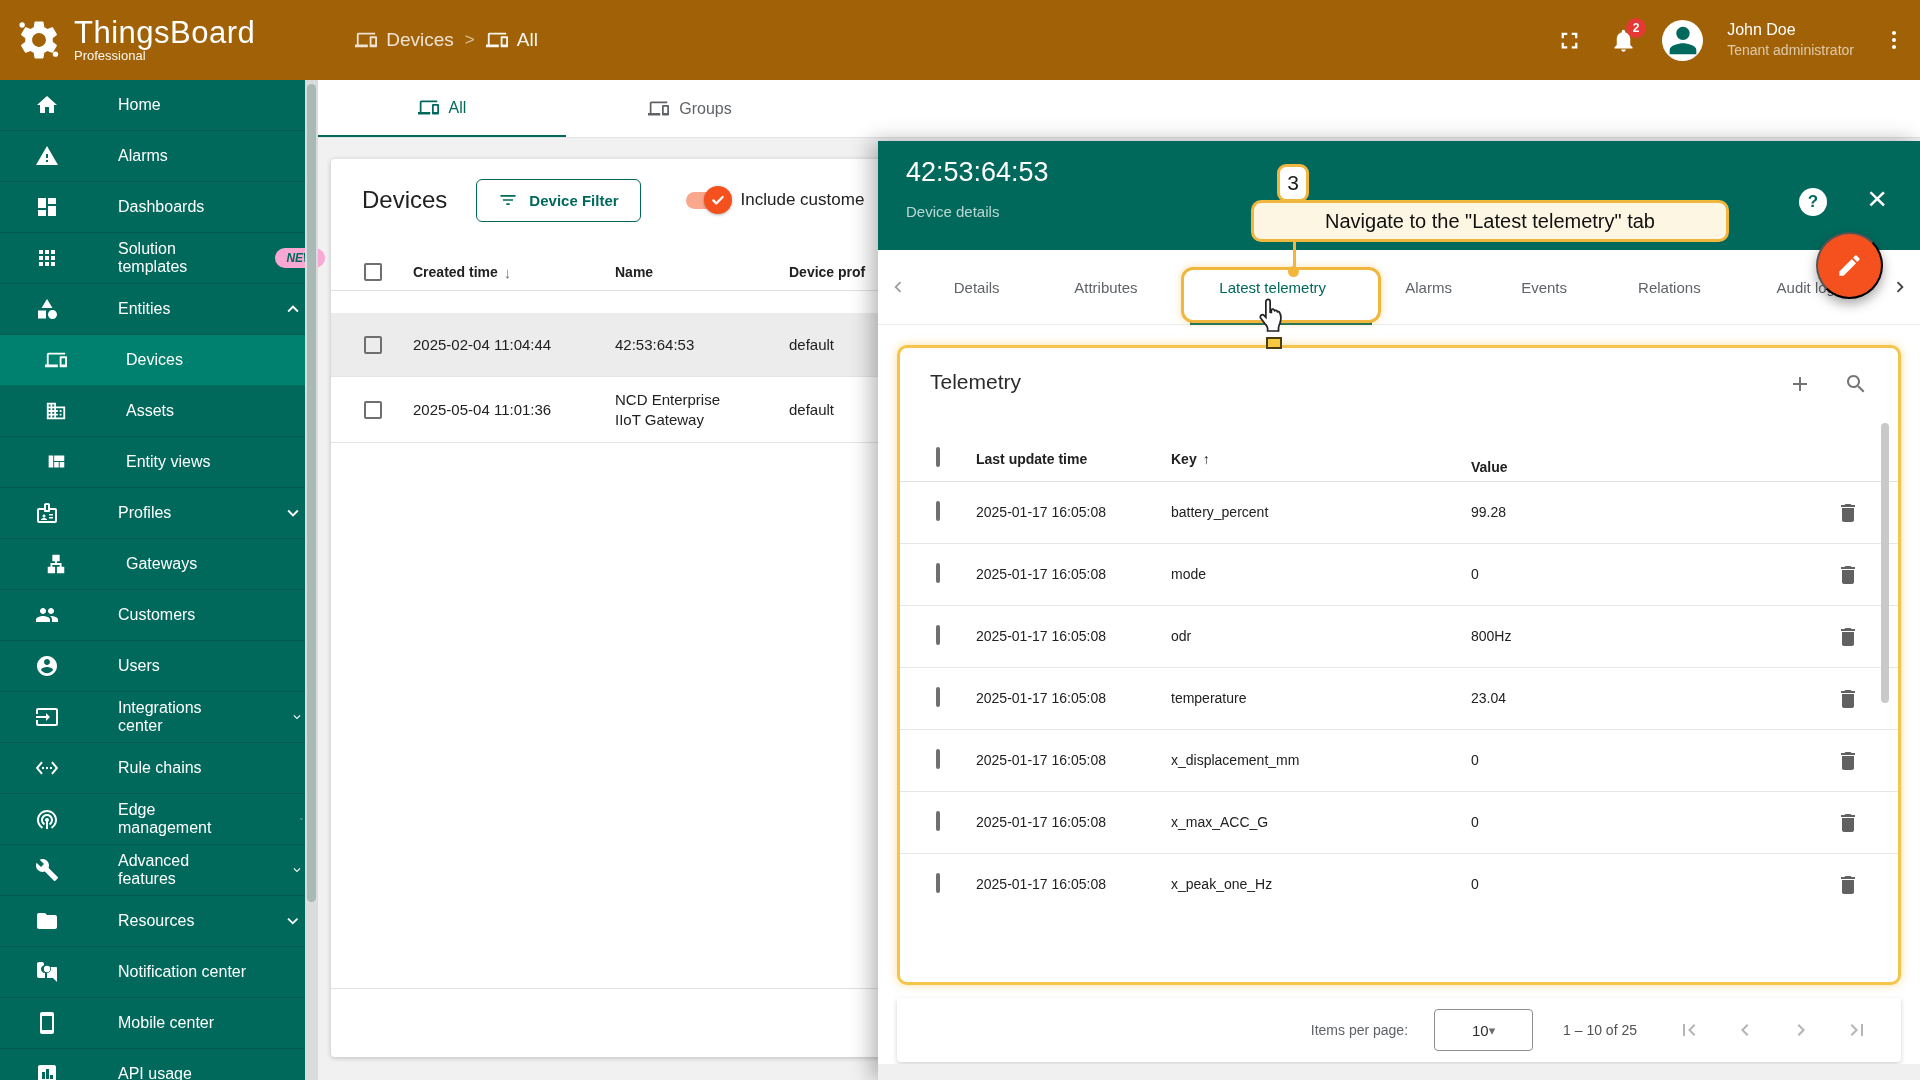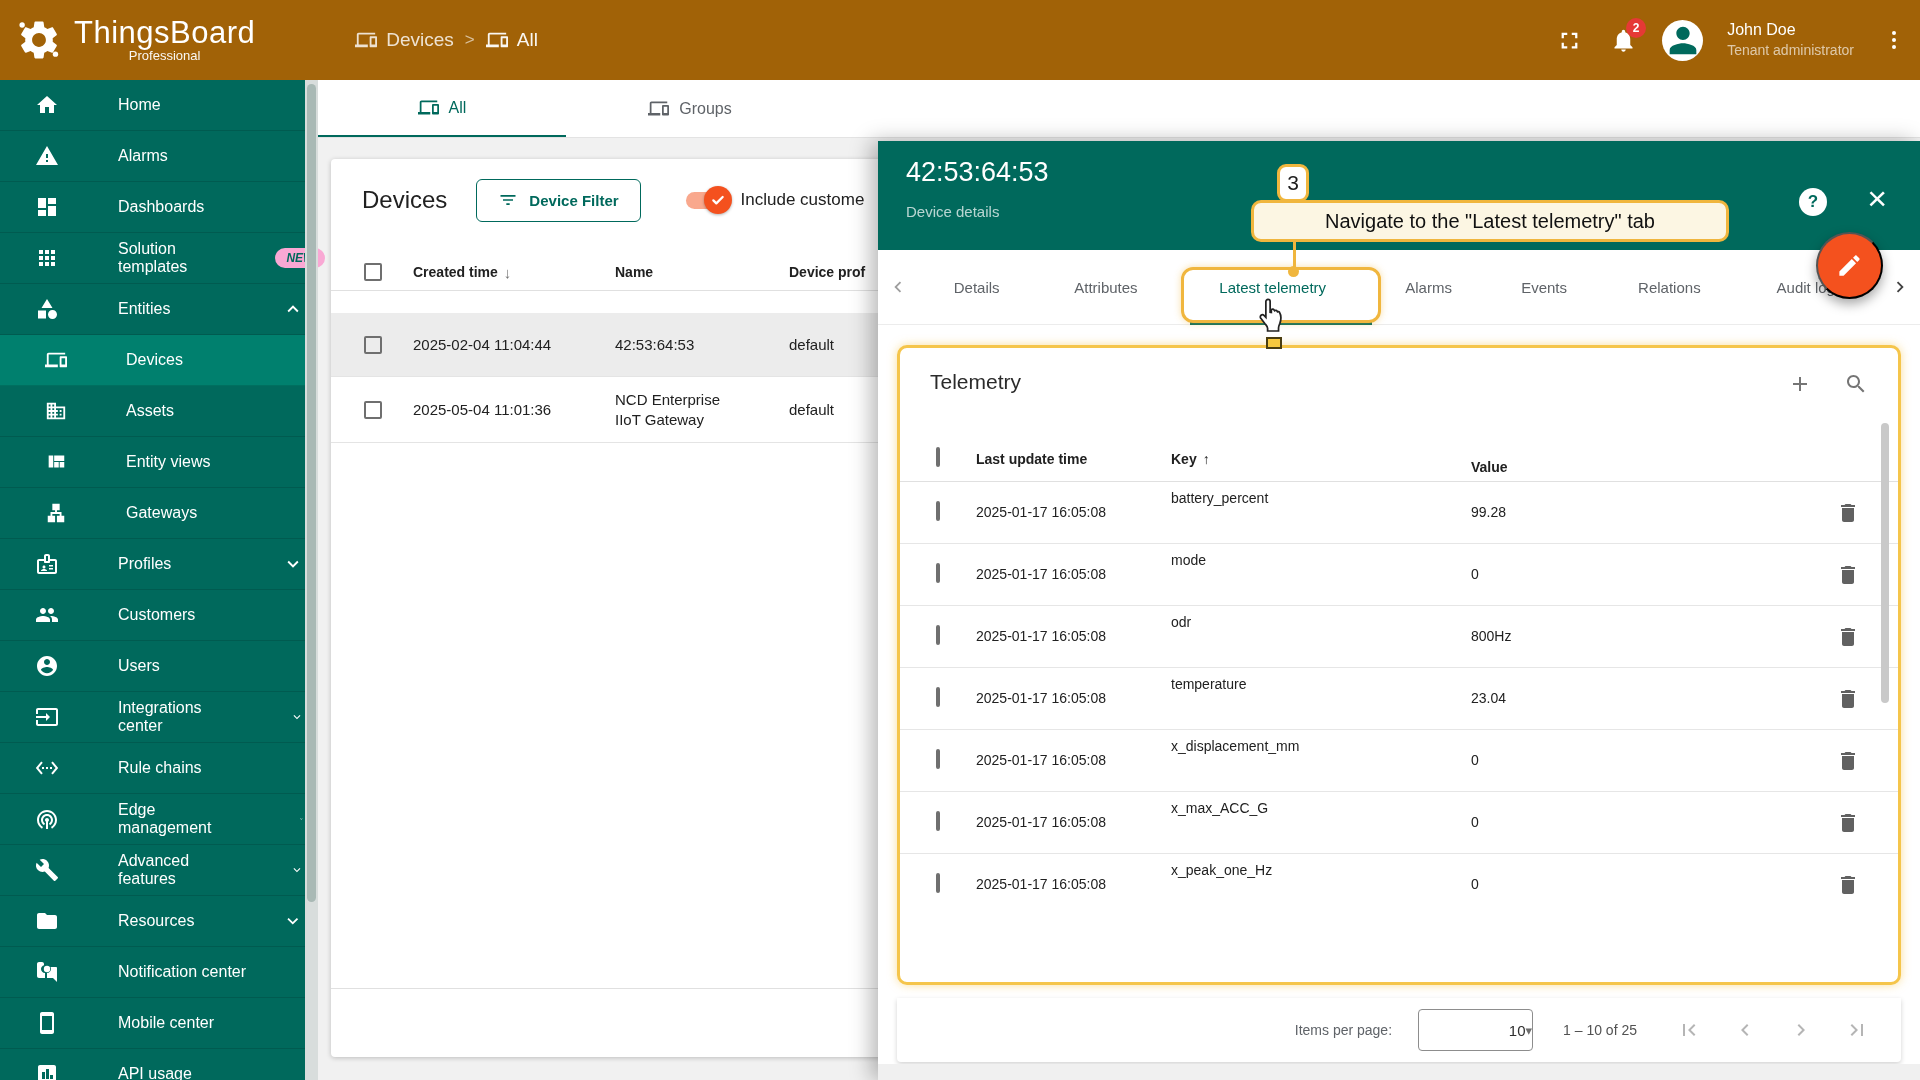--- a/index.html
+++ b/index.html
@@ -7,21 +7,21 @@
   .stage{position:relative;width:1920px;height:1080px;overflow:hidden;background:#f1f1f1;
          font-family:"Liberation Sans",sans-serif;color:#212121;}
   svg{display:block;}
 
   
   .appbar{position:absolute;left:0;top:0;width:1920px;height:80px;background:#a16207;
           display:flex;align-items:center;padding:0 16px;color:#fff;z-index:20;}
   .logo{display:flex;align-items:center;gap:12px;}
   .logo-txt{display:flex;flex-direction:column;}
   .logo-name{font-size:31px;font-weight:300;letter-spacing:.5px;line-height:32px;}
-  .logo-sub{font-size:13px;font-weight:400;text-align:center;line-height:14px;opacity:.95;}
+  .logo-sub{font-size:13px;font-weight:400;text-align:left;line-height:14px;opacity:.95;}
   .breadcrumb{display:flex;align-items:center;gap:11px;margin-left:100px;font-size:19px;}
   .bc-item{display:flex;align-items:center;gap:9px;color:rgba(255,255,255,.82);}
   .bc-item.last{color:rgba(255,255,255,.95);}
   .bc-sep{color:rgba(255,255,255,.6);font-size:17px;}
   .appbar-actions{margin-left:auto;display:flex;align-items:center;gap:24px;}
   .iconbtn{position:relative;width:30px;height:30px;display:flex;align-items:center;justify-content:center;cursor:pointer;}
   .bell-badge{position:absolute;top:-7px;right:-8px;min-width:20px;height:20px;border-radius:10px;
               background:#e53935;color:#fff;font-size:12px;font-weight:700;display:flex;align-items:center;justify-content:center;padding:0 4px;}
   .avatar{width:41px;height:41px;border-radius:50%;background:#fff;display:flex;align-items:center;justify-content:center;}
   .user-block{display:flex;flex-direction:column;line-height:20px;margin-right:6px;}
@@ -100,30 +100,30 @@
   .tel-thead{position:absolute;left:0;top:88px;right:0;height:46px;border-bottom:1px solid #e0e0e0;
              font-size:14px;font-weight:700;color:#212121;}
   .tel-thead .t-cb{position:absolute;left:36px;top:13px;}
   .th-time{position:absolute;left:76px;top:15px;}
   .th-key{position:absolute;left:271px;top:15px;display:flex;gap:6px;align-items:center;}
   .th-val{position:absolute;left:571px;top:23px;}
   .tel-rows{position:absolute;left:0;top:134px;right:0;height:414px;overflow:hidden;}
   .tel-row{position:relative;height:62px;border-bottom:1px solid #e6e6e6;font-size:14px;color:#212121;}
   .tel-row .t-cb{position:absolute;left:36px;top:21px;}
   .td-time{position:absolute;left:76px;top:22px;}
-  .td-key{position:absolute;left:271px;top:8px;}
+  .td-key{position:absolute;left:271px;top:22px;}
   .td-val{position:absolute;left:571px;top:22px;}
   .td-del{position:absolute;left:936px;top:19px;cursor:pointer;}
   .tel-thumb{position:absolute;left:981px;top:75px;width:8px;height:280px;background:#c9c9c9;border-radius:4px;cursor:pointer;}
 
   .pagin{position:absolute;left:19px;top:857px;width:1004px;height:64px;background:#fff;display:flex;align-items:center;
          justify-content:flex-end;padding-right:32px;gap:26px;color:#5f6368;font-size:14px;
          box-shadow:0 2px 5px rgba(0,0,0,.18);border-radius:0 0 4px 4px;}
-  .ipp-select{width:115px;height:42px;border:1px solid #8d8d8d;border-radius:4px;display:flex;align-items:center;
-              justify-content:flex-end;color:#2f2f2f;font-size:15px;cursor:pointer;}
+  .ipp-select{width:99px;height:42px;border:1px solid #8d8d8d;border-radius:4px;display:flex;align-items:center;
+              justify-content:center;color:#2f2f2f;font-size:15px;cursor:pointer;}
   .ipp-caret{color:#6d6d6d;font-size:13px;}
   .range{margin:0 14px 0 4px;color:#525252;}
   .pager{display:flex;gap:32px;align-items:center;}
   .pager .pgbtn{cursor:pointer;}
   .panel-bottom{position:absolute;left:0;right:0;top:923px;bottom:0;background:#f0f0f0;}
 
   
   .fab{position:absolute;left:1816px;top:232px;width:67px;height:67px;border-radius:50%;background:#f4511e;z-index:40;
        display:flex;align-items:center;justify-content:center;box-shadow:0 5px 12px rgba(0,0,0,.35);cursor:pointer;}
 
@@ -255,35 +255,35 @@
           <path d="M12 7V3H2v18h20V7H12zM6 19H4v-2h2v2zm0-4H4v-2h2v2zm0-4H4V9h2v2zm0-4H4V5h2v2zm4 12H8v-2h2v2zm0-4H8v-2h2v2zm0-4H8V9h2v2zm0-4H8V5h2v2zm10 12h-8v-2h2v-2h-2v-2h2v-2h-2V9h8v10zm-2-8h-2v2h2v-2zm0 4h-2v2h2v-2z"></path>
         </svg>
       <span>Assets</span>
     </div>
     <div class="nav-item sub">
       <svg class="nicon" viewBox="0 0 24 24" fill="#fff">
           <path d="M10 18h5v-6h-5v6zm-6 0h5V5H4v13zm12 0h5v-6h-5v6zM10 5v6h11V5H10z"></path>
         </svg>
       <span>Entity views</span>
     </div>
-    <div class="nav-item sub">
-      <svg class="nicon" viewBox="0 0 24 24" fill="#fff">
-          <path d="M13 22h8v-7h-3v-4h-5V9h3V2H8v7h3v2H6v4H3v7h8v-7H8v-2h8v2h-3v7z"></path>
-        </svg>
-      <span>Gateways</span>
-    </div>
     <div class="nav-item">
       <svg class="nicon" viewBox="0 0 24 24" fill="#fff" fill-rule="evenodd">
           <path d="M20 7h-5V4c0-1.1-.9-2-2-2h-2c-1.1 0-2 .9-2 2v3H4c-1.1 0-2 .9-2 2v11c0 1.1.9 2 2 2h16c1.1 0 2-.9 2-2V9c0-1.1-.9-2-2-2zM11 4h2v5h-2V4zm9 16H4V9h5v1c0 .55.45 1 1 1h4c.55 0 1-.45 1-1V9h5v11zM9 13.5c.83 0 1.5.67 1.5 1.5s-.67 1.5-1.5 1.5-1.5-.67-1.5-1.5.67-1.5 1.5-1.5zM12 19H6v-.55c0-1 2-1.55 3-1.55s3 .55 3 1.55V19zm6-4.5h-4V13h4v1.5zm0 3h-4V16h4v1.5z"></path>
         </svg>
       <span>Profiles</span>
       <span class="nav-spacer"></span>
       <svg width="22" height="22" viewBox="0 0 24 24" fill="#fff">
           <path d="M7.41 8.59L12 13.17l4.59-4.58L18 10l-6 6-6-6 1.41-1.41z"></path>
         </svg>
+    </div>
+    <div class="nav-item sub">
+      <svg class="nicon" viewBox="0 0 24 24" fill="#fff">
+          <path d="M13 22h8v-7h-3v-4h-5V9h3V2H8v7h3v2H6v4H3v7h8v-7H8v-2h8v2h-3v7z"></path>
+        </svg>
+      <span>Gateways</span>
     </div>
     <div class="nav-item">
       <svg class="nicon" viewBox="0 0 24 24" fill="#fff">
           <path d="M16 11c1.66 0 2.99-1.34 2.99-3S17.66 5 16 5s-3 1.34-3 3 1.34 3 3 3zm-8 0c1.66 0 2.99-1.34 2.99-3S9.66 5 8 5 5 6.34 5 8s1.34 3 3 3zm0 2c-2.33 0-7 1.17-7 3.5V19h14v-2.5C15 14.17 10.33 13 8 13zm8 0c-.29 0-.62.02-.97.05 1.16.84 1.97 1.97 1.97 3.45V19h6v-2.5c0-2.33-4.67-3.5-7-3.5z"></path>
         </svg>
       <span>Customers</span>
     </div>
     <div class="nav-item">
       <svg class="nicon" viewBox="0 0 24 24" fill="#fff">
           <path d="M12 2C6.48 2 2 6.48 2 12s4.48 10 10 10 10-4.48 10-10S17.52 2 12 2zm0 3c1.66 0 3 1.34 3 3s-1.34 3-3 3-3-1.34-3-3 1.34-3 3-3zm0 14.2c-2.5 0-4.71-1.28-6-3.22.03-1.99 4-3.08 6-3.08 1.99 0 5.97 1.09 6 3.08-1.29 1.94-3.5 3.22-6 3.22z"></path>

